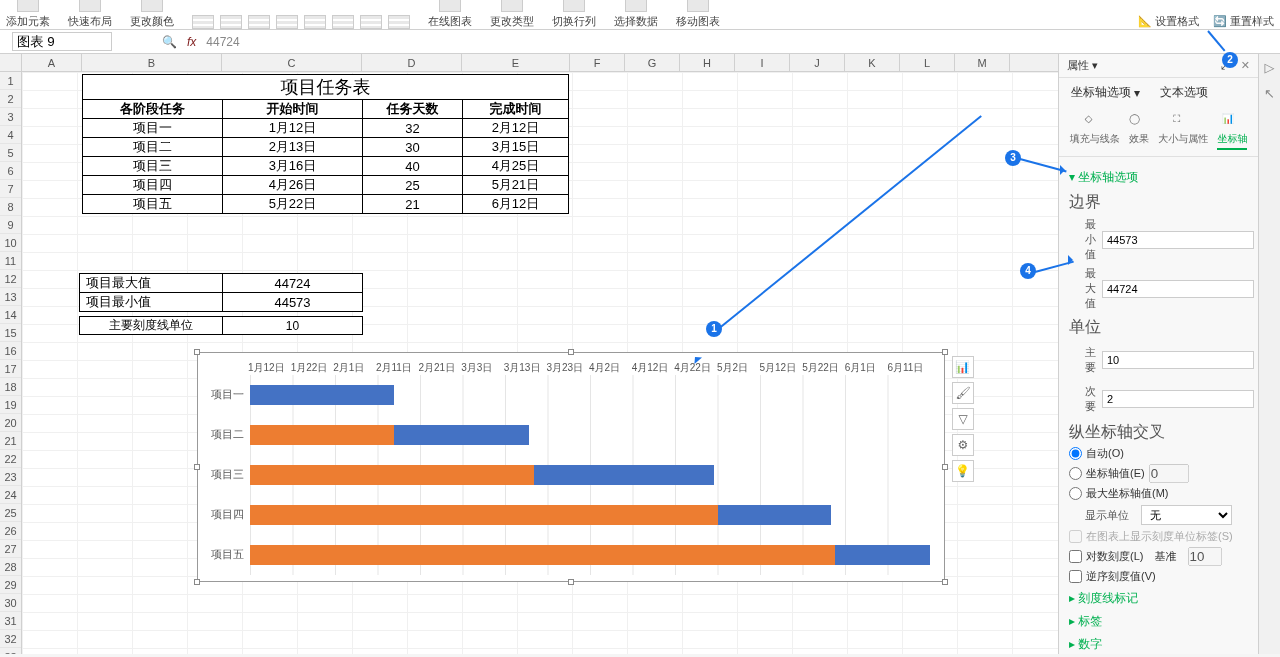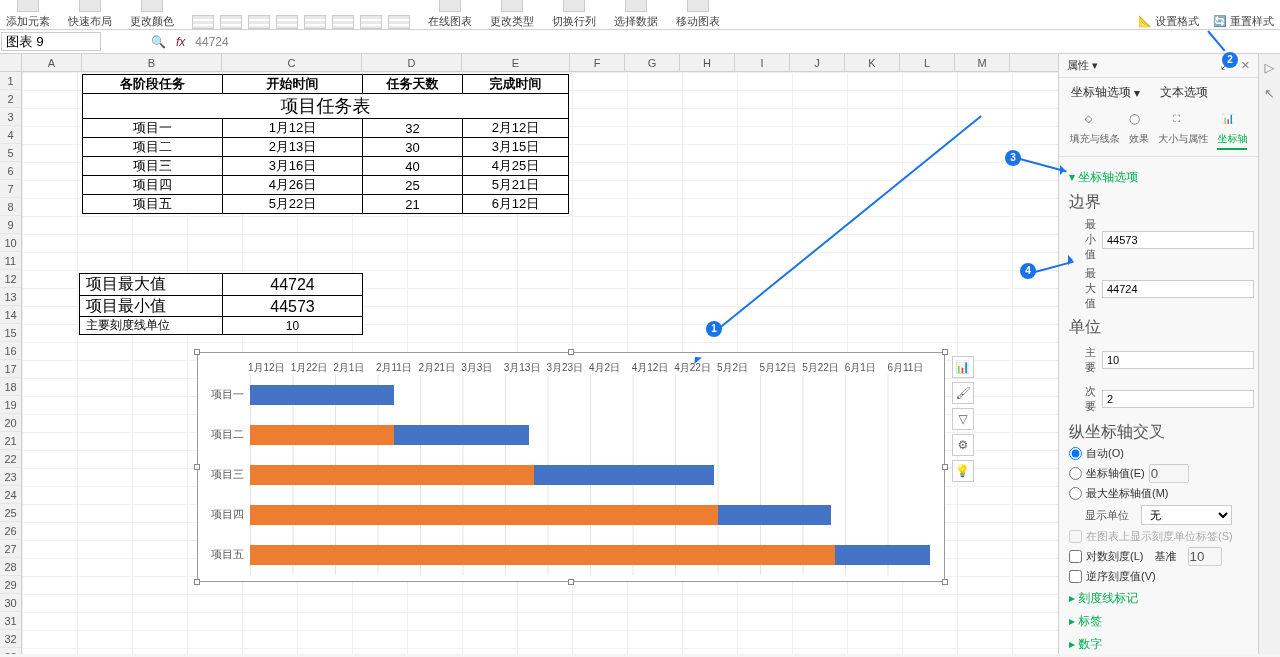--- a/index.html
+++ b/index.html
@@ -7,21 +7,21 @@
 
   
   .ribbon { display: flex; align-items: flex-end; background: #fff; height: 30px; border-bottom: 1px solid #d0d0d0; padding: 0 6px; gap: 18px; font-size: 11px; color: #444; }
   .ribbon .mini { display: flex; flex-direction: column; align-items: center; gap: 2px; }
   .ribbon .mini .ic { width: 22px; height: 14px; background: #e8e8e8; border: 1px solid #ccc; }
   .ribbon .grp { display: flex; gap: 6px; }
   .icogrid { display: inline-block; width: 22px; height: 14px; background: repeating-linear-gradient(#e8e8e8, #e8e8e8 3px, #fff 3px, #fff 5px); border: 1px solid #ccc; }
   .ribbon-right { margin-left: auto; display: flex; gap: 14px; align-items: center; }
 
   
-  .fbar { display: flex; align-items: center; background: #fff; border-bottom: 1px solid #d0d0d0; height: 24px; padding: 0 1px; font-size: 12px; }
+  .fbar { display: flex; align-items: center; background: #fff; border-bottom: 1px solid #d0d0d0; height: 24px; padding: 0 12px; font-size: 12px; }
   .fbar .namebox { width: 100px; border: 1px solid #ccc; padding: 1px 4px; background: #fff; }
   .fbar .fx { margin: 0 10px; color: #7f1d1d; font-style: italic; }
   .fbar .val { color: #888; }
   .fbar .zoom-ic { margin-left: 50px; color: #888; }
 
   
   .main { display: flex; height: 600px; }
 
   .sheetwrap { position: relative; flex: 1; background: #fff; overflow: hidden; }
   .colhdr { display: flex; height: 18px; background: #f1f1f1; border-bottom: 1px solid #d0d0d0; font-size: 11px; color: #555; }
@@ -30,21 +30,21 @@
   .rowhdr div { height: 18px; line-height: 18px; text-align: center; border-bottom: 1px solid #e5e5e5; }
 
   .cells { position: absolute; top: 18px; left: 22px; right: 0; bottom: 0; background-image: linear-gradient(#f0f0f0 1px, transparent 1px), linear-gradient(90deg, #f0f0f0 1px, transparent 1px); background-size: 55px 18px; }
 
   
   .tbl1 { position: absolute; left: 60px; top: 2px; border-collapse: collapse; font-size: 13px; }
   .tbl1 th, .tbl1 td { border: 1px solid #000; padding: 0 6px; height: 17px; text-align: center; background: #fff; }
   .tbl1 .title { font-size: 18px; font-weight: 400; height: 20px; }
   .tbl1 col.c1 { width: 140px; } .tbl1 col.c2 { width: 140px; } .tbl1 col.c3 { width: 100px; } .tbl1 col.c4 { width: 106px; }
 
-  .tbl2 { position: absolute; left: 57px; top: 201px; border-collapse: collapse; font-size: 16px; }
+  .tbl2 { position: absolute; left: 57px; top: 201px; border-collapse: collapse; font-size: 13px; }
   .tbl2 td { border: 1px solid #000; padding: 0 6px; height: 14px; text-align: center; background: #fff; }
   .tbl2 col.c1 { width: 143px; } .tbl2 col.c2 { width: 140px; }
 
   .tbl3 { position: absolute; left: 57px; top: 244px; border-collapse: collapse; font-size: 12px; }
   .tbl3 td { border: 1px solid #000; padding: 0 6px; height: 14px; background: #fff; text-align: center; }
   .tbl3 col.c1 { width: 143px; } .tbl3 col.c2 { width: 140px; }
 
   
   .chart { position: absolute; left: 175px; top: 280px; width: 748px; height: 230px; background: #fff; border: 1px solid #999; }
   .chart .handles span { position: absolute; width: 6px; height: 6px; background: #fff; border: 1px solid #888; }
@@ -211,28 +211,28 @@
     <div class="cells">
 
       <table class="tbl1">
         <colgroup>
             <col class="c1">
             <col class="c2">
             <col class="c3">
             <col class="c4">
           </colgroup>
         <tbody>
-            <tr id="t1h">
+            <tr>
+              <th colspan="4" class="title">项目任务表</th>
+            </tr>
+        <tr id="t1h">
               <th>各阶段任务</th>
               <th>开始时间</th>
               <th>任务天数</th>
               <th>完成时间</th>
-            </tr>
-        <tr>
-              <th colspan="4" class="title">项目任务表</th>
             </tr>
         </tbody>
           <tbody id="t1b">
             <tr>
               <td>项目一</td>
               <td>1月12日</td>
               <td>32</td>
               <td>2月12日</td>
             </tr>
             <tr>
@@ -279,21 +279,21 @@
           </tbody>
       </table>
 
       <table class="tbl3">
         <colgroup>
             <col class="c1">
             <col class="c2">
           </colgroup>
         <tbody id="t3b">
             <tr>
-              <td style="text-align: left;">主要刻度线单位</td>
+              <td style="text-align: center;">主要刻度线单位</td>
               <td>10</td>
             </tr>
           </tbody>
       </table>
 
       <div class="chart">
         <div class="handles">
           <span class="h-tl"></span>
             <span class="h-tm"></span>
             <span class="h-tr"></span>

